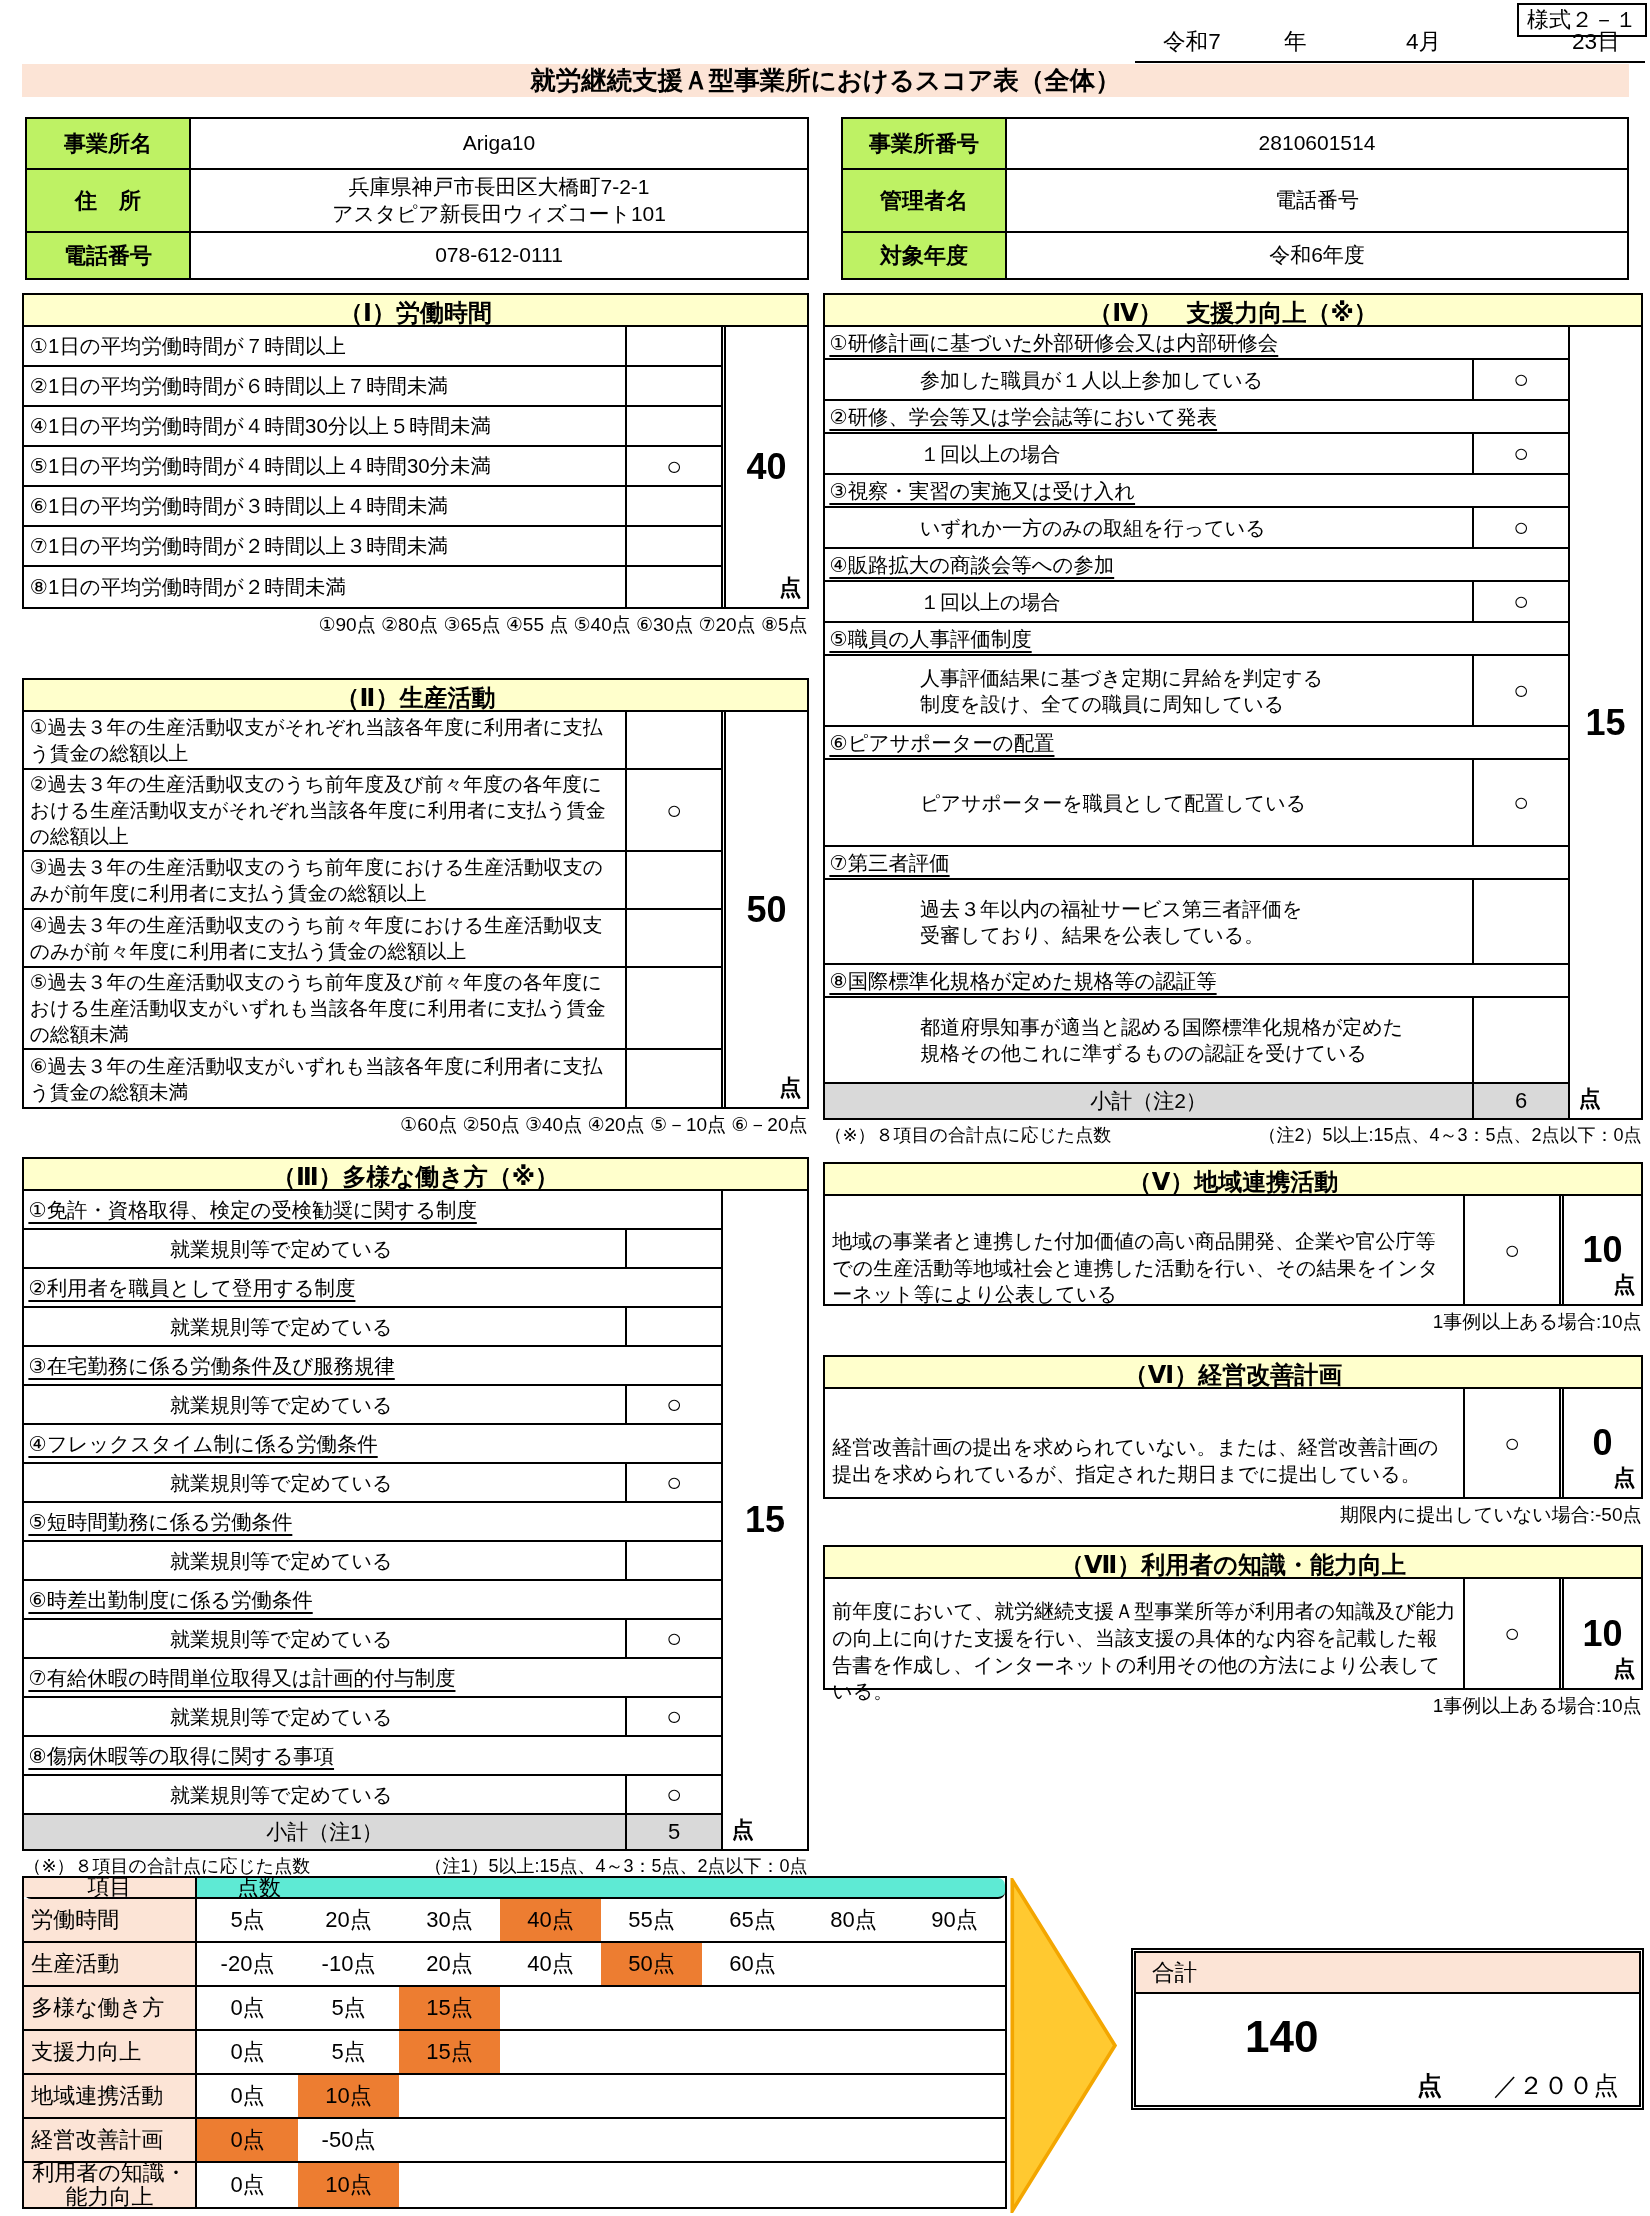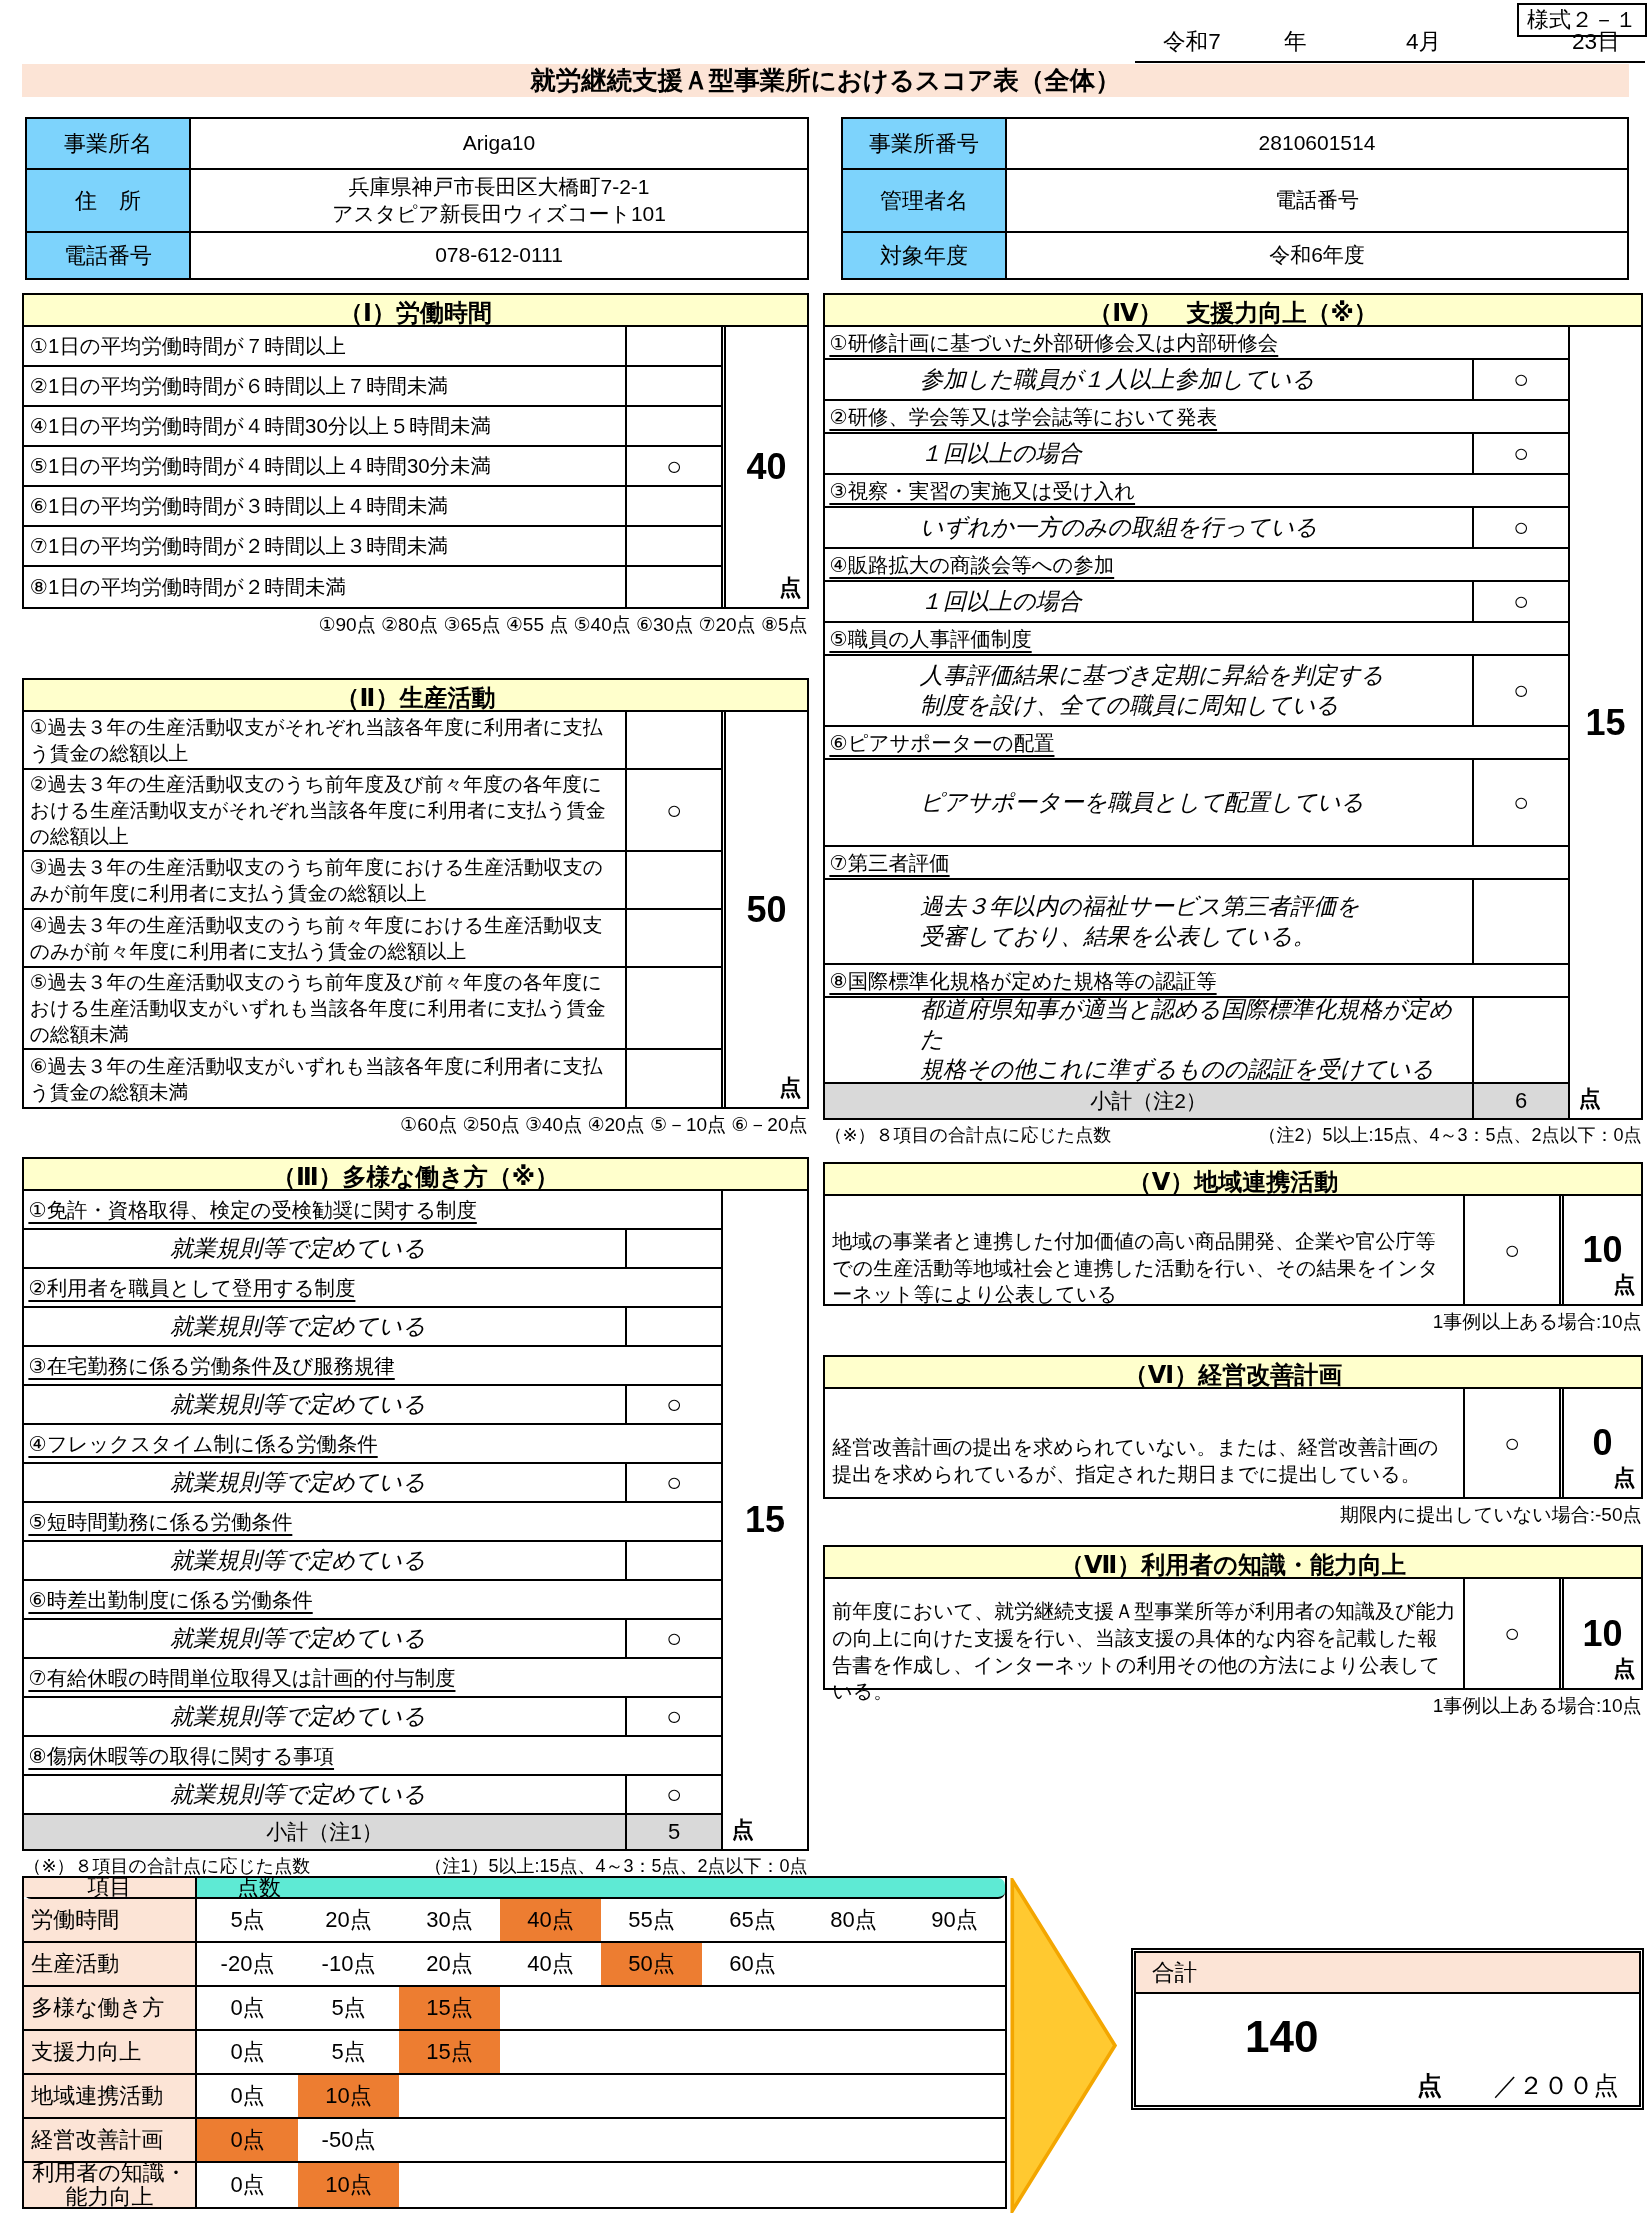--- a/index.html
+++ b/index.html
@@ -26,22 +26,22 @@
 
   
   .info { position:absolute; border:2.2px solid #000; }
   #info-left  { left:25px;   top:117px; width:784px; }
   #info-right { left:841px; top:117px; width:788px; }
   .irow { display:flex; border-bottom:2.2px solid #000; }
   .info .irow:last-child { border-bottom:none; }
   .irow:nth-child(1) { height:51px; }
   .irow:nth-child(2) { height:63px; }
   .irow:nth-child(3) { height:45px; }
-  .ilabel { width:164px; background:#7dd3fc; border-right:2.2px solid #000;
-    display:flex; align-items:center; justify-content:center; font-size:22px; }
+  .ilabel { width:164px; background:#bef264; border-right:2.2px solid #000;
+    display:flex; align-items:center; justify-content:center; font-size:22px;font-weight:bold; }
   .ival { flex:1; display:flex; align-items:center; justify-content:center;
     text-align:center; font-size:21px; white-space:pre-line; line-height:1.25; }
 
   
   .sect { position:absolute; }
   .tbl { border:2.2px solid #000; }
   .sect-head { background:#FFFFCC; border-bottom:2.2px solid #000; font-weight:bold;
     font-size:24px; text-align:center; height:32px; line-height:36px; }
   .body { display:flex; }
   .leftcol { flex:1; display:flex; flex-direction:column; }
@@ -67,22 +67,22 @@
   #sec2 .row:nth-child(1){height:58px} #sec2 .row:nth-child(2){height:82px}
   #sec2 .row:nth-child(3){height:58px} #sec2 .row:nth-child(4){height:58px}
   #sec2 .row:nth-child(5){height:82px} #sec2 .row:nth-child(6){height:57px}
   #sec2 .rtext { font-size:19.7px; }
 
   
   .item .ihead { border-bottom:2.2px solid #000; font-size:20.4px; padding:0 4.4px;
     display:flex; align-items:center; }
   .item .ihead span { text-decoration:underline; text-underline-offset:5.1px; }
   .item .isub { border-bottom:2.2px solid #000; display:flex; }
-  .isub .stext { flex:1; padding-left:146px; font-size:23px; display:flex;
-    align-items:center; white-space:pre-line; line-height:1.3;font-style:italic; }
+  .isub .stext { flex:1; padding-left:146px; font-size:20px; display:flex;
+    align-items:center; white-space:pre-line; line-height:1.3; }
   .subtotal { display:flex; background:#D9D9D9; }
   .subtotal .stl { flex:1; text-align:center; font-size:21px; display:flex;
     align-items:center; justify-content:center; }
   .subtotal .mark { font-size:22px; }
   .score.single { border-left:2.2px solid #000; }
 
   #sec3 { left:22px; top:1157px; width:787px; }
   #sec3 .item .ihead { height:39px; }
   #sec3 .item .isub  { height:39px; }
   #sec3 .subtotal { height:34px; }

